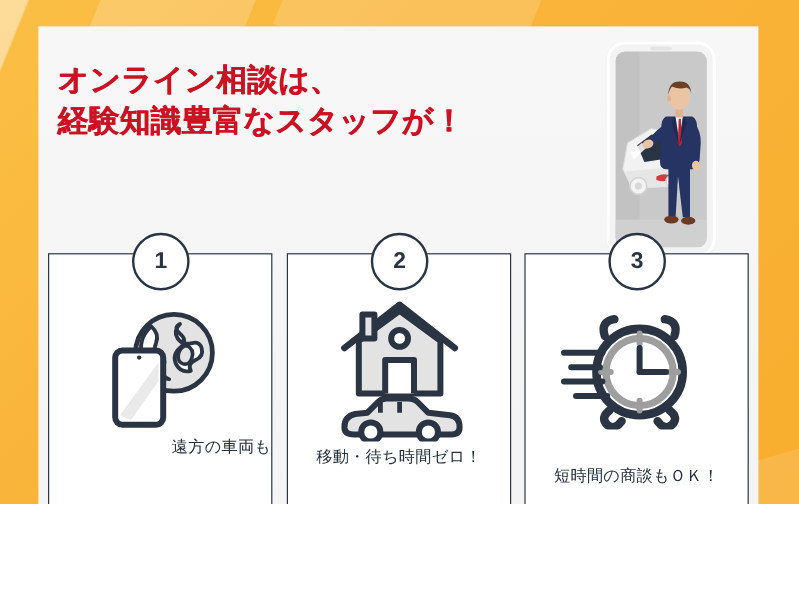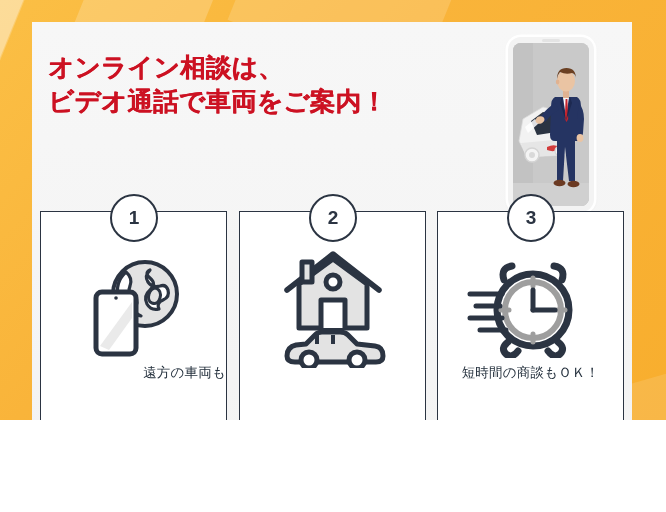--- a/index.html
+++ b/index.html
@@ -188,21 +188,21 @@
   <div class="bg-streak streak-c"></div>
   <div class="bg-streak streak-d"></div>
   <div class="bg-streak streak-e"></div>
   <div class="bg-streak streak-f"></div>
   <div class="bg-streak streak-g"></div>
 
   <div class="panel"></div>
 
   <div class="headline">
     <div>オンライン相談は、</div>
-    <div>ビデオ通話で車両をご案内！</div>
+    <div>経験知識豊富なスタッフが！</div>
   </div>
 
   <div class="phone">
     <div class="phone-notch"></div>
     <div class="phone-screen">
       <svg class="icon-svg" width="76" height="163" viewBox="0 0 76 163">
         <rect x="0" y="0" width="76" height="163" fill="#c9c9c9"></rect>
 
         <rect x="0" y="0" width="20" height="163" fill="#c2c2c2"></rect>
 
@@ -289,20 +289,23 @@
         <rect x="29" y="22" width="10" height="20" fill="#e3e3e3" stroke="#2b3442" stroke-width="5" stroke-linejoin="round"></rect>
         <circle cx="60" cy="42" r="7" fill="#ffffff" stroke="#2b3442" stroke-width="5"></circle>
         <path d="M48 88 L48 60 L72 60 L72 88" fill="#ffffff" stroke="#2b3442" stroke-width="5" stroke-linejoin="round"></path>
 
         <path d="M14 116 q0 -9 9 -11 l10 -1 l9 -9 q3 -3 7 -3 l18 0 q5 0 8 3 l9 9 l18 2 q8 1 8 10 q0 6 -7 6 L22 122 q-8 0 -8 -6 Z" fill="#e3e3e3" stroke="#2b3442" stroke-width="5" stroke-linejoin="round"></path>
         <path d="M44 104 l0 -9 M60 95 l0 9" stroke="#2b3442" stroke-width="4"></path>
         <circle cx="36" cy="120" r="8" fill="#ffffff" stroke="#2b3442" stroke-width="5"></circle>
         <circle cx="84" cy="120" r="8" fill="#ffffff" stroke="#2b3442" stroke-width="5"></circle>
       </svg>
     </div>
+    <div class="card-caption cap-center" style="top:158px">
+      <div>移動・待ち時間ゼロ！</div>
+    </div>
   </div>
 
   <div class="card" style="left:437px">
     <div class="card-icon" style="top:46px">
       <svg class="icon-svg" width="130" height="100" viewBox="0 0 130 100">
 
         <path d="M38 22 q-4 -12 8 -14" fill="none" stroke="#2b3442" stroke-width="7" stroke-linecap="round"></path>
         <path d="M96 22 q4 -12 -8 -14" fill="none" stroke="#2b3442" stroke-width="7" stroke-linecap="round"></path>
         <path d="M34 18 q2 -10 13 -9 q-10 5 -7 13 Z" fill="#2b3442"></path>
         <path d="M100 18 q-2 -10 -13 -9 q10 5 7 13 Z" fill="#2b3442"></path>
@@ -315,21 +318,21 @@
         <circle cx="67" cy="52" r="28" fill="none" stroke="#9e9e9e" stroke-width="6"></circle>
 
         <path d="M67 20 l0 8 M67 76 l0 8 M35 52 l8 0 M91 52 l8 0" stroke="#9e9e9e" stroke-width="5" stroke-linecap="round"></path>
 
         <path d="M67 52 L67 32" stroke="#2b3442" stroke-width="5" stroke-linecap="round"></path>
         <path d="M67 52 L89 52" stroke="#2b3442" stroke-width="5" stroke-linecap="round"></path>
 
         <path d="M4 36 L36 36 M10 48 L34 48 M4 60 L36 60 M14 72 L40 72" stroke="#2b3442" stroke-width="5" stroke-linecap="round"></path>
       </svg>
     </div>
-    <div class="card-caption cap-center" style="top:150px">
+    <div class="card-caption cap-center" style="top:174px">
       <div>短時間の商談もＯＫ！</div>
     </div>
   </div>
 
   <div class="num-circle" style="left:110px; top:194px">
     <span>1</span>
   </div>
   <div class="num-circle" style="left:309px; top:194px">
     <span>2</span>
   </div>

